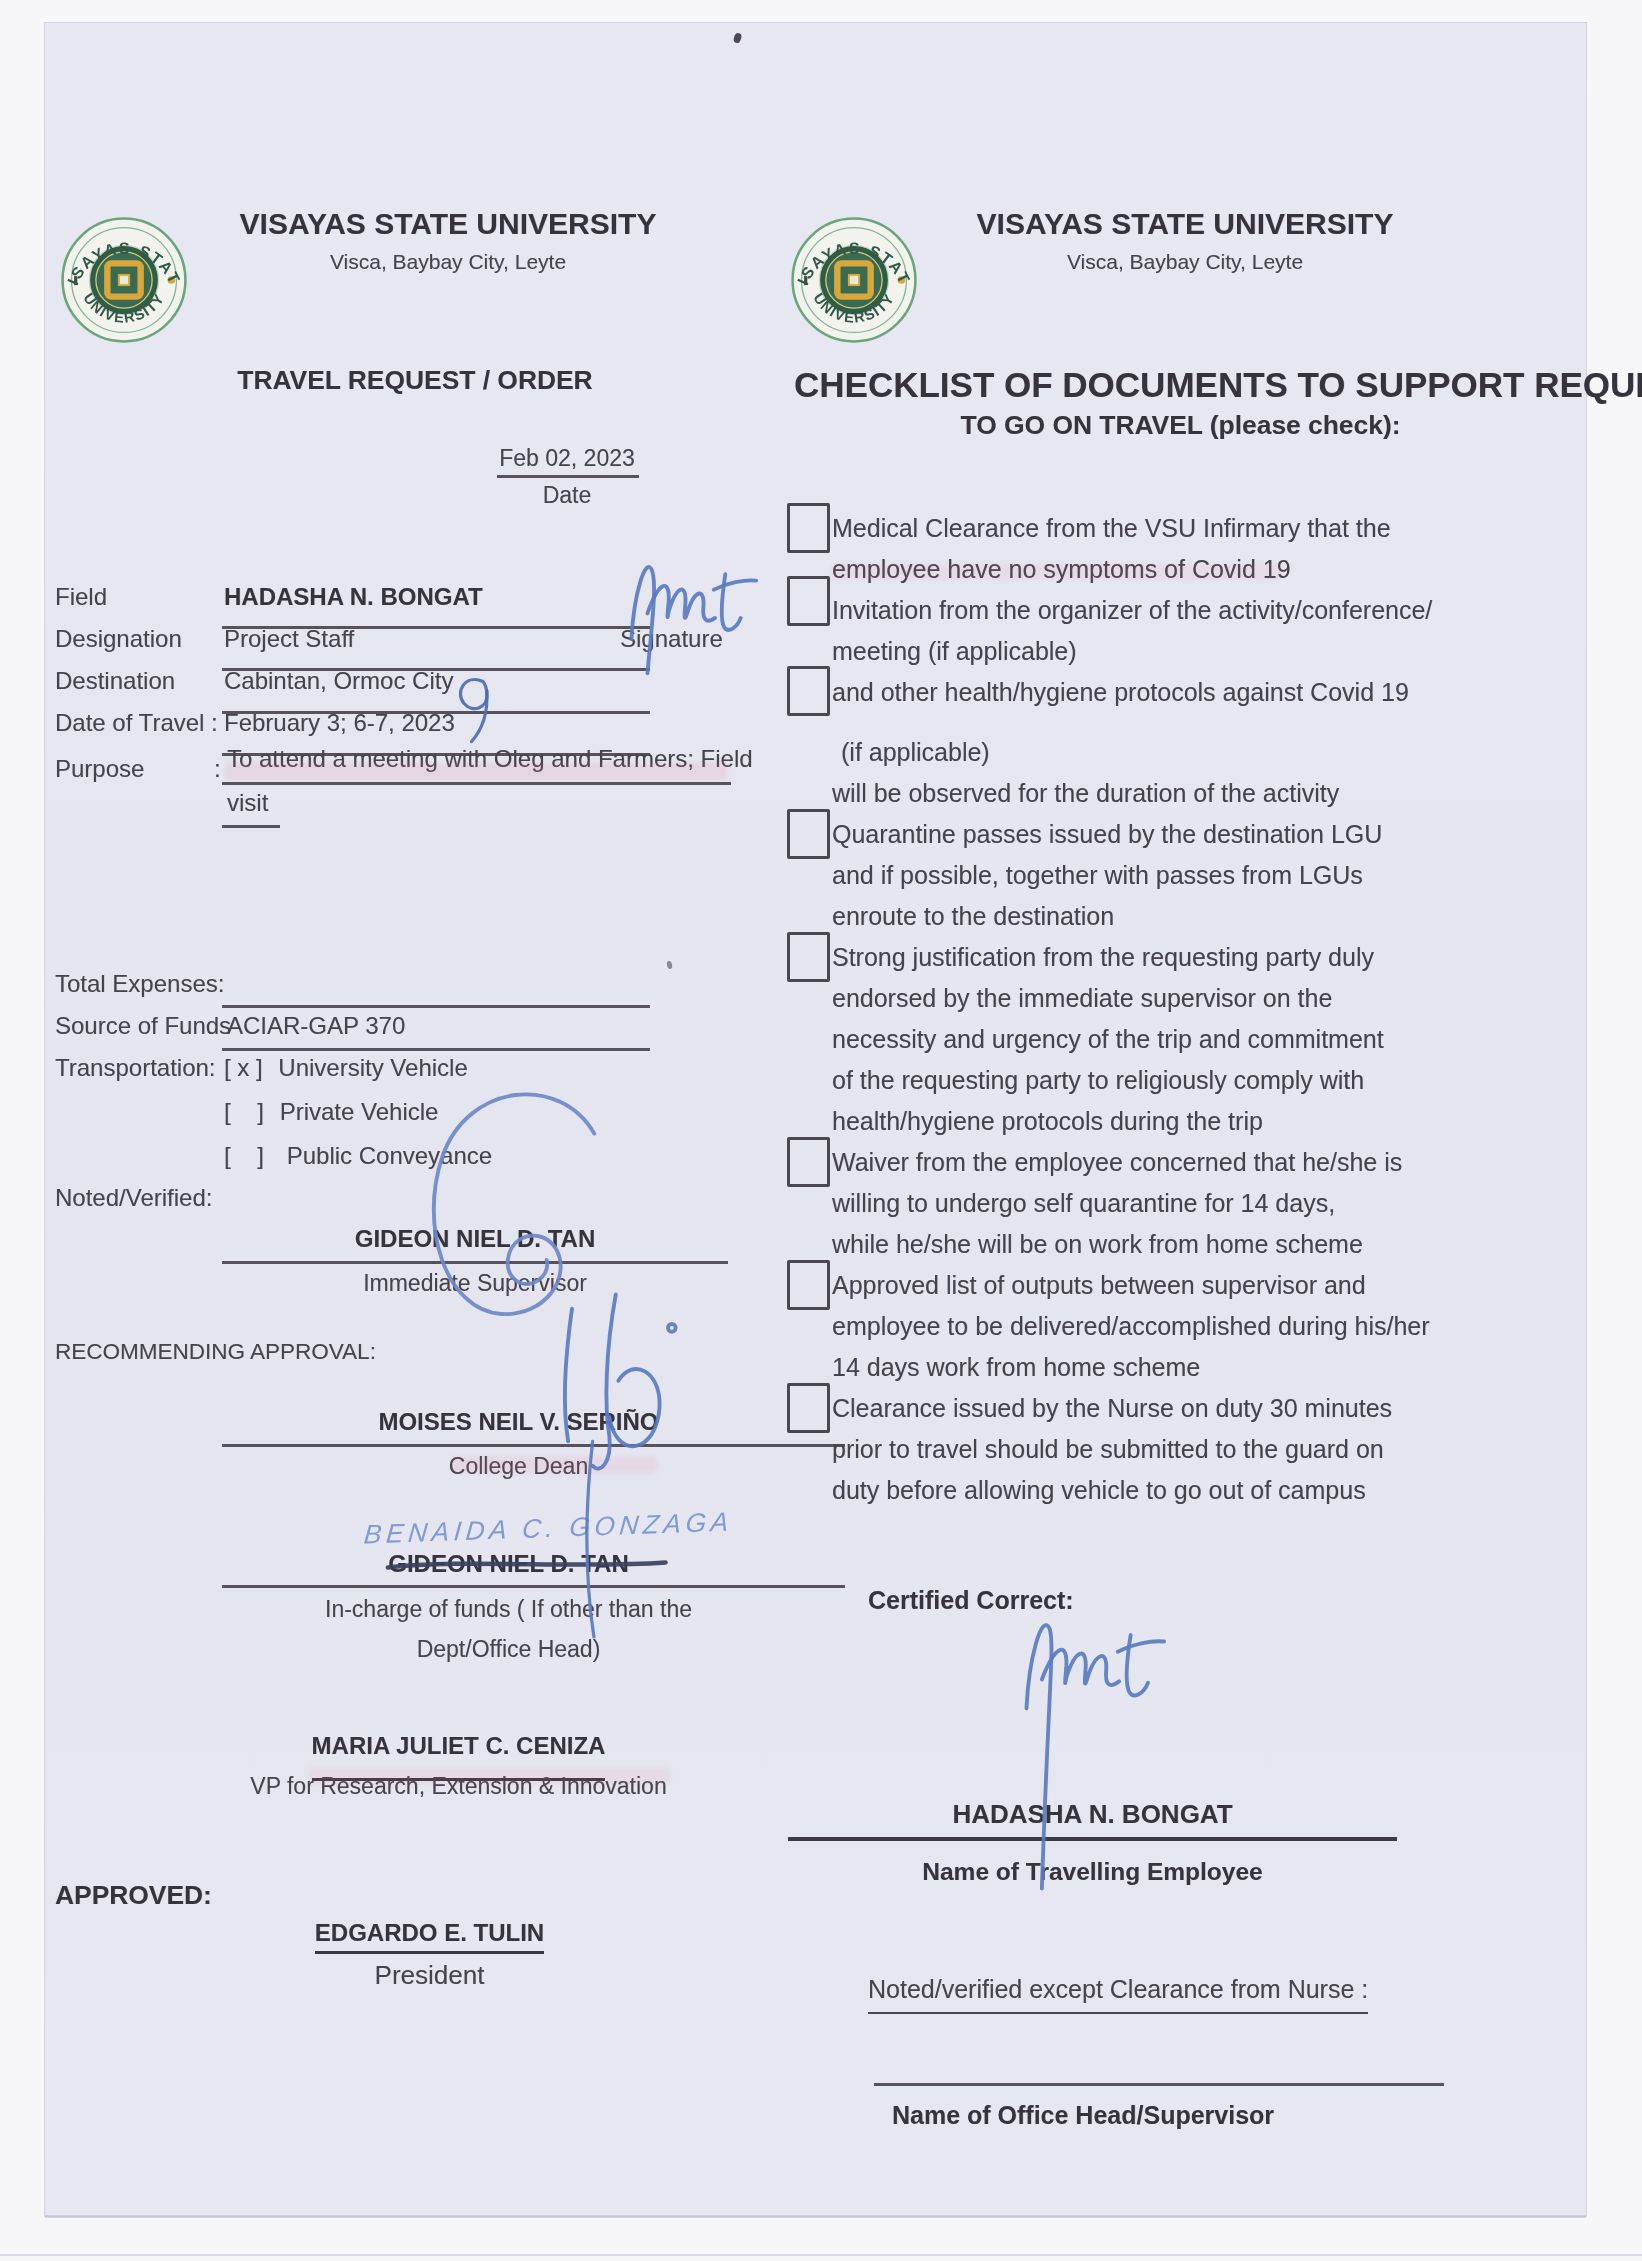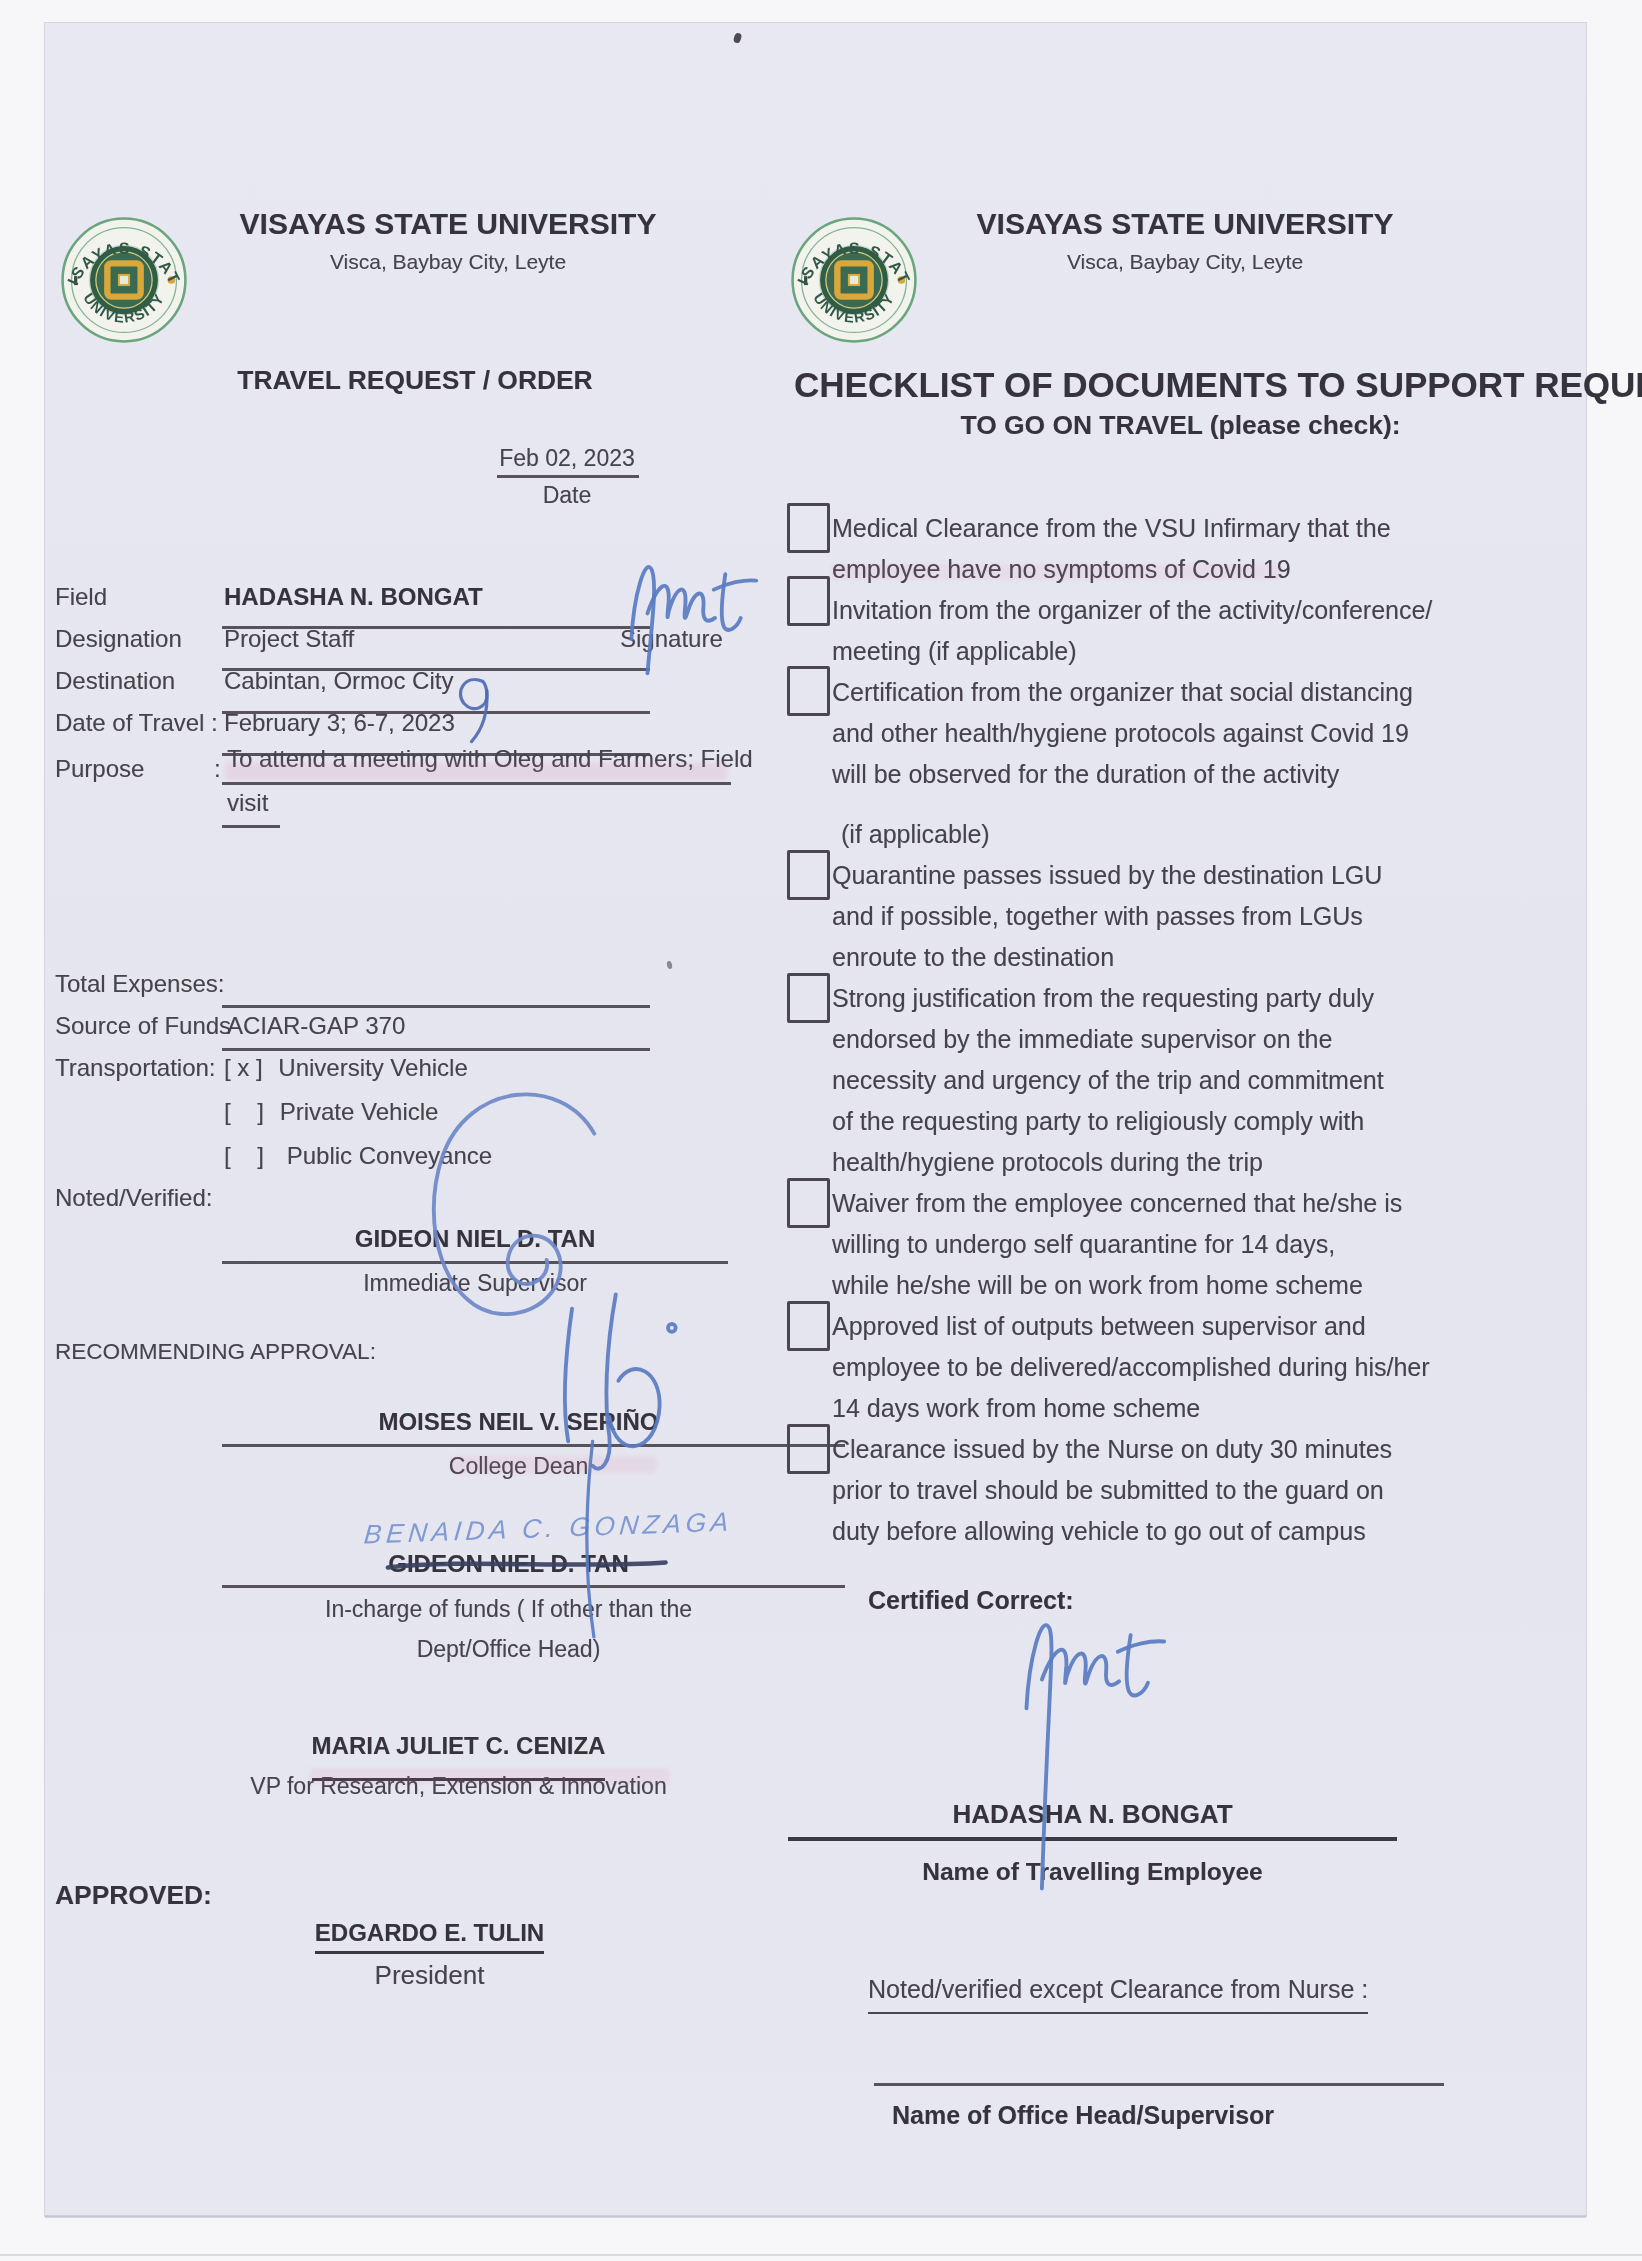--- a/index.html
+++ b/index.html
@@ -210,24 +210,23 @@
     <div class="cline">Medical Clearance from the VSU Infirmary that the</div>
     <div class="cline">employee have no symptoms of Covid 19</div>
   </div>
   <div class="clist-item">
     <div class="checkbox" style="left:-45px;top:-14px;"></div>
     <div class="cline">Invitation from the organizer of the activity/conference/</div>
     <div class="cline">meeting (if applicable)</div>
   </div>
   <div class="clist-item">
     <div class="checkbox" style="left:-45px;top:-6.4px;"></div>
-    <div class="cline">Certification from the organizer that social distancing</div>
     <div class="cline">and other health/hygiene protocols against Covid 19</div>
+    <div class="cline gapline">(if applicable)</div>
     <div class="cline">will be observed for the duration of the activity</div>
-    <div class="cline gapline">(if applicable)</div>
   </div>
   <div class="clist-item">
     <div class="checkbox" style="left:-45px;top:-5.2px;"></div>
     <div class="cline">Quarantine passes issued by the destination LGU</div>
     <div class="cline">and if possible, together with passes from LGUs</div>
     <div class="cline">enroute to the destination</div>
   </div>
   <div class="clist-item">
     <div class="checkbox" style="left:-45px;top:-5.2px;"></div>
     <div class="cline">Strong justification from the requesting party duly</div>

